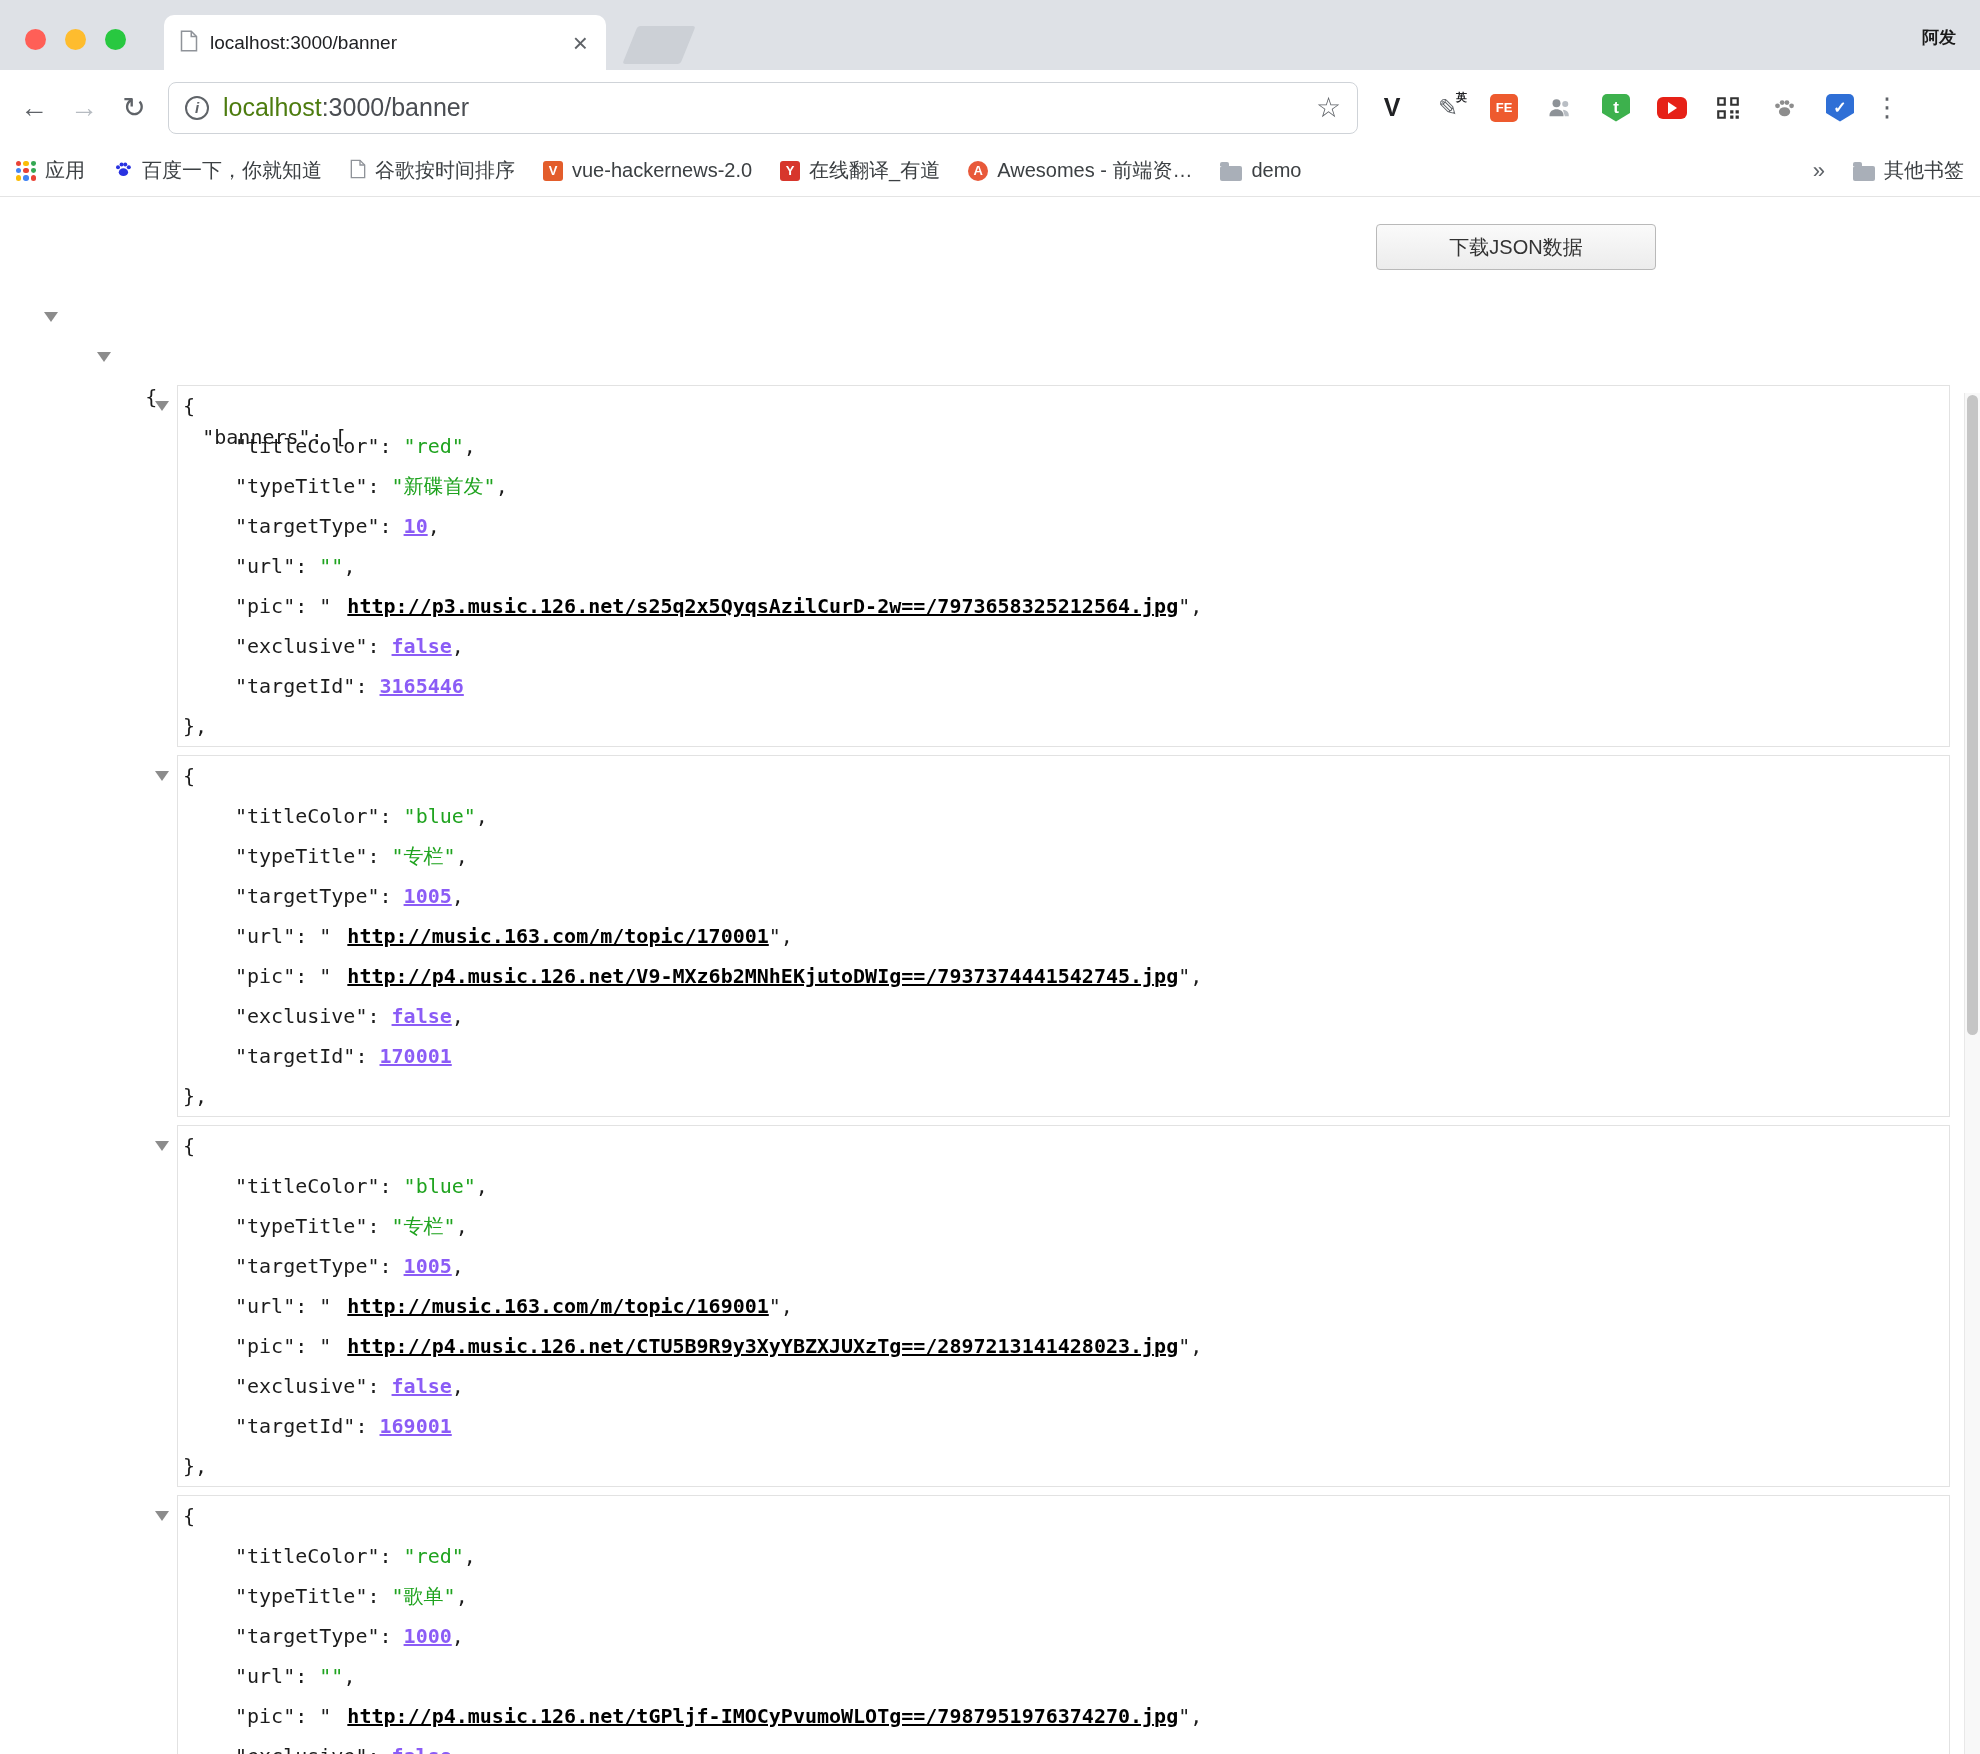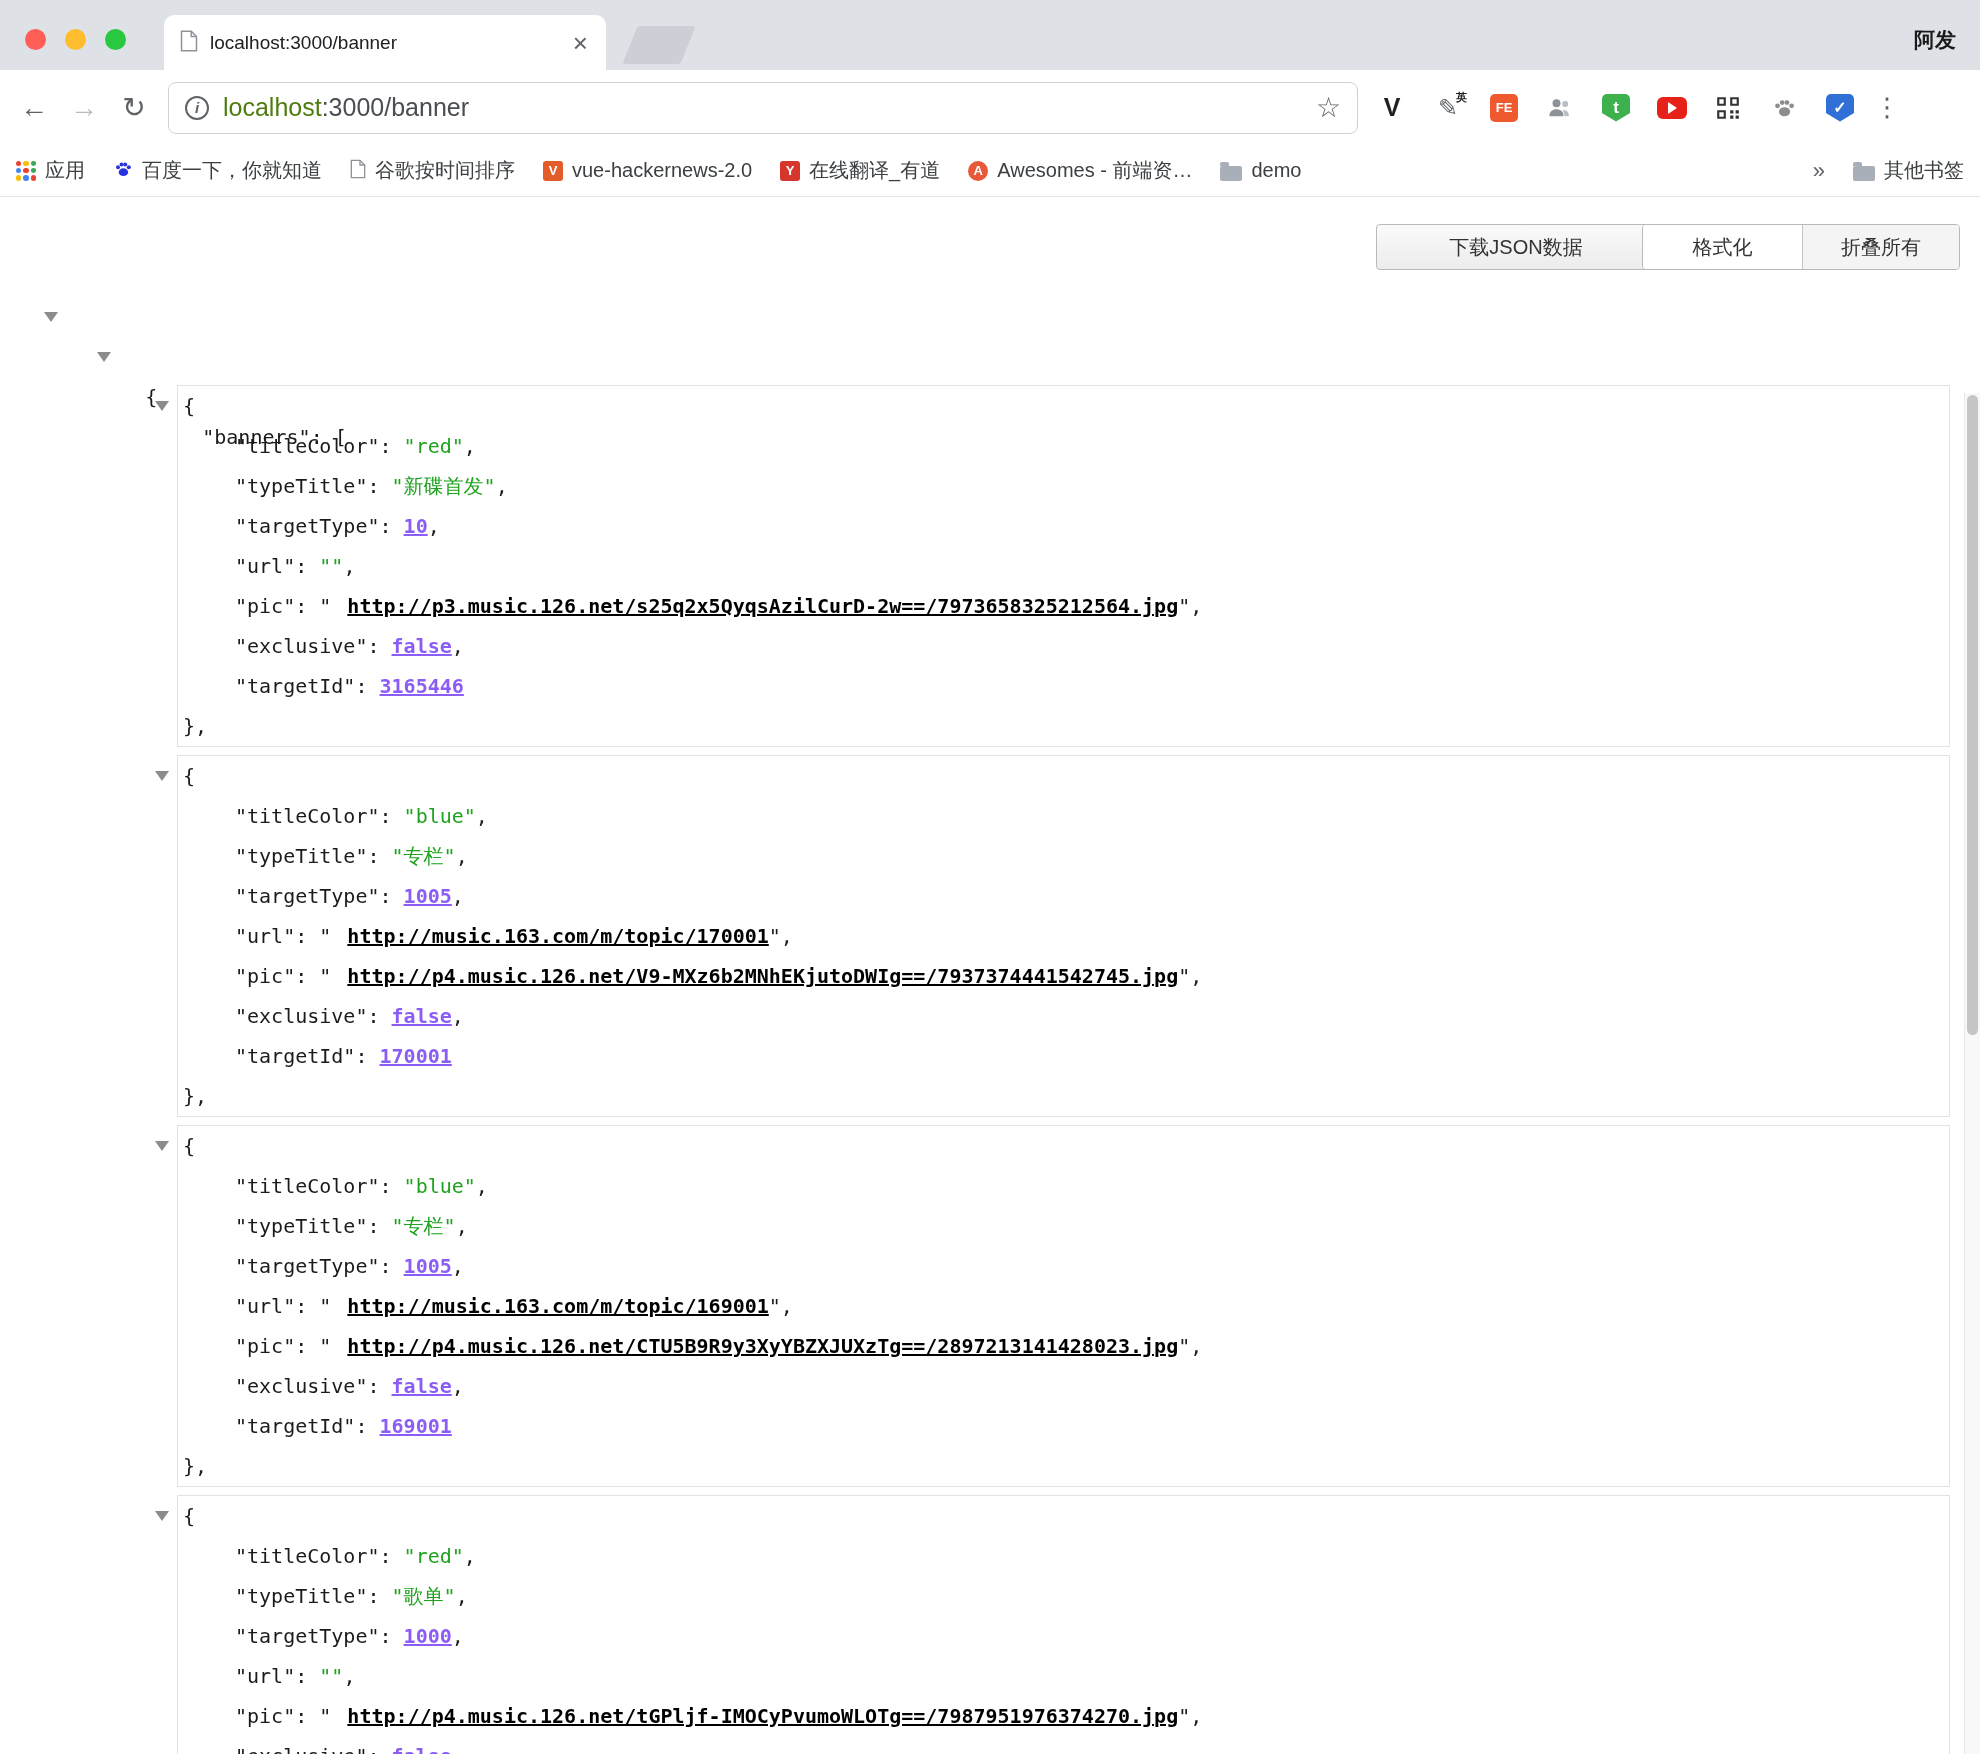--- a/index.html
+++ b/index.html
@@ -13,21 +13,21 @@
   .tl-yellow{ left:65px;  background:#febc2e; }
   .tl-green { left:105px; background:#28c840; }
   .tab { position:absolute; left:164px; top:15px; width:442px; height:55px;
          background:#fff; border-radius:10px 10px 0 0; display:flex; align-items:center;
          padding:0 16px; }
   .tab-title { flex:1; font-size:19px; color:#202124; margin-left:12px;
                white-space:nowrap; overflow:hidden; text-overflow:ellipsis; }
   .tab-close { font-size:26px; color:#5f6368; line-height:1; cursor:pointer; padding:0 2px; }
   .newtab-stub { position:absolute; left:630px; top:26px; width:58px; height:38px;
                  background:#ccd0d6; transform:skewX(-22deg); border-radius:3px; }
-  .profile-name { position:absolute; right:24px; top:26px; font-size:21px; color:#1a1a1a; font-weight:bold; }
+  .profile-name { position:absolute; right:24px; top:26px; font-size:17px; color:#1a1a1a; font-weight:bold; }
 
   
   .toolbar { height:75px; background:#fff; display:flex; align-items:center; padding:0 16px; }
   .nav-ic { width:36px; text-align:center; font-size:28px; color:#5f6368; cursor:pointer; }
   .nav-ic.disabled { color:#b6bbc1; }
   .nav-ic + .nav-ic { margin-left:14px; }
   .omnibox { margin-left:16px; width:1190px; height:52px; border:1px solid #cfd3d8;
              border-radius:8px; display:flex; align-items:center; padding:0 16px; background:#fff; }
   .info-ic { width:24px; height:24px; border:2px solid #5f6368; border-radius:50%;
              color:#5f6368; font-size:15px; font-weight:bold; font-style:italic;
@@ -253,24 +253,20 @@
 
   <span class="bm">
     <span class="folder"></span>
     <span class="bm-label">其他书签</span>
   </span>
 </div>
 
 <div class="content">
 
   <div class="btn btn-download">下载JSON数据</div>
-  <div class="btn-group">
-    <div class="btn-g btn-format">格式化</div>
-    <div class="btn-g btn-collapse">折叠所有</div>
-  </div>
 
   <div class="json-tree">
     <div class="jline lvl0">
       <span class="caret caret-root"></span>
       <span class="p">{</span>
     </div>
     <div class="jline lvl1">
       <span class="caret caret-banners"></span>
       <span class="k">"banners"</span><span class="p">: [</span>
     </div>

